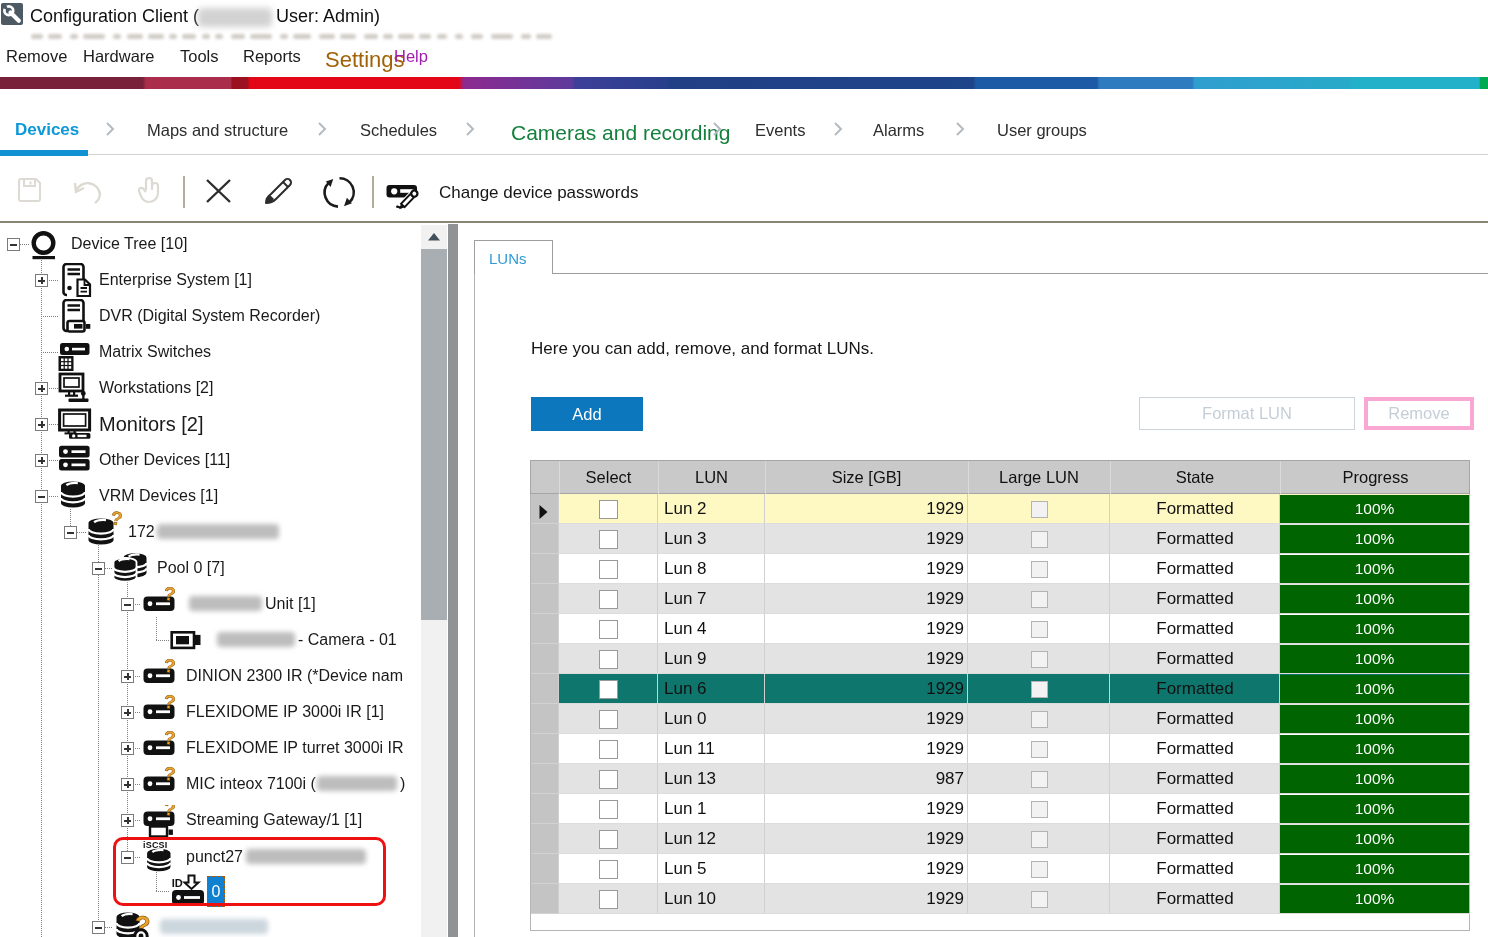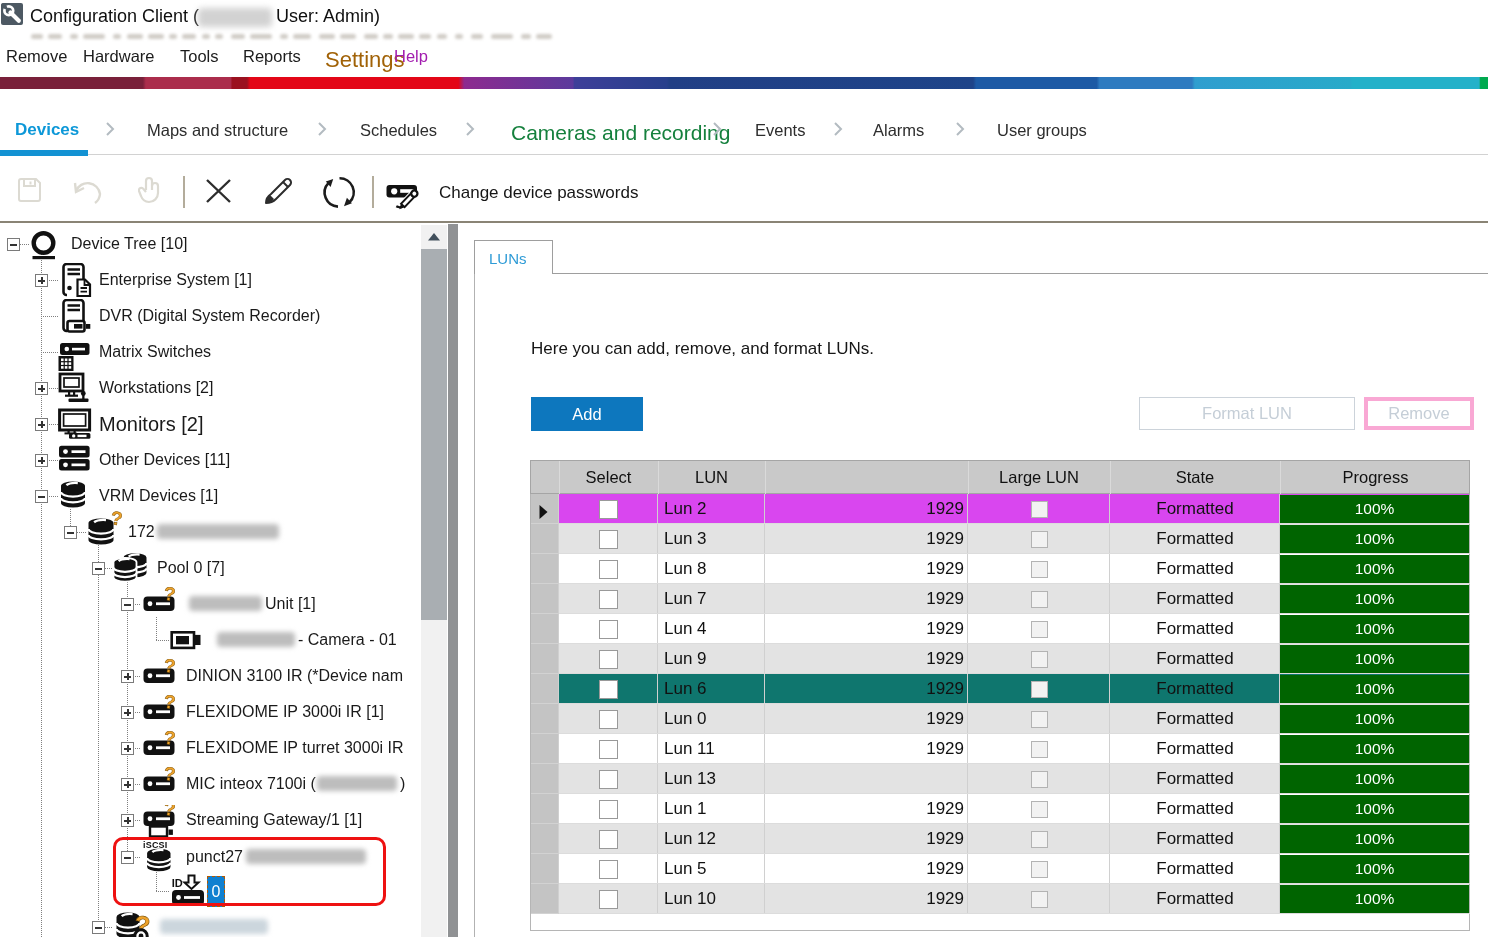--- a/index.html
+++ b/index.html
@@ -339,21 +339,21 @@
       <i></i>
       <b></b>
     </div>
     <div class="dot-h" style="left:133.3px;top:676px;width:6.699999999999989px"></div>
     <svg class="abs" style="left:140px;top:659px" width="38" height="32" viewBox="0 0 38 32">
       <rect x="3.5" y="9.5" width="31" height="14.5" rx="4" fill="#111"></rect>
  <circle cx="10.0" cy="16.75" r="2.4" fill="#fff"></circle>
  <rect x="16.0" y="15.35" width="14" height="2.8" fill="#fff"></rect>
       <text x="23" y="12.5" font-family="Liberation Sans" font-size="19" font-weight="bold" fill="#efa32b" stroke="#7c5000" stroke-width="0.5" transform="rotate(8 23 12.5)">?</text>
     </svg>
-    <div class="txt" style="left:186px;top:666px;font-size:16px;height:20px;line-height:20px">DINION 3100 IR (*Device nam</div>
+    <div class="txt" style="left:186px;top:666px;font-size:16px;height:20px;line-height:20px">DINION 2300 IR (*Device nam</div>
 <div class="tbox" style="left:121.3px;top:706px">
       <i></i>
       <b></b>
     </div>
     <div class="dot-h" style="left:133.3px;top:712px;width:6.699999999999989px"></div>
     <svg class="abs" style="left:140px;top:695px" width="38" height="32" viewBox="0 0 38 32">
       <rect x="3.5" y="9.5" width="31" height="14.5" rx="4" fill="#111"></rect>
  <circle cx="10.0" cy="16.75" r="2.4" fill="#fff"></circle>
  <rect x="16.0" y="15.35" width="14" height="2.8" fill="#fff"></rect>
       <text x="23" y="12.5" font-family="Liberation Sans" font-size="19" font-weight="bold" fill="#efa32b" stroke="#7c5000" stroke-width="0.5" transform="rotate(8 23 12.5)">?</text>
@@ -450,25 +450,26 @@
 <div class="abs" style="left:530px;top:460px;width:940px;height:471px;background:#fff;border:1px solid #b5b5b5;box-sizing:border-box"></div>
 <div class="abs" style="left:530px;top:460px;width:940px;height:34px;background:#c9c9c9;border:1px solid #a5a5a5;box-sizing:border-box">
 <div class="abs" style="left:28px;top:0;width:1px;height:34px;background:#dadada"></div>
 <div class="abs" style="left:127px;top:0;width:1px;height:34px;background:#dadada"></div>
 <div class="abs" style="left:234px;top:0;width:1px;height:34px;background:#dadada"></div>
 <div class="abs" style="left:437px;top:0;width:1px;height:34px;background:#dadada"></div>
 <div class="abs" style="left:579px;top:0;width:1px;height:34px;background:#dadada"></div>
 <div class="abs" style="left:749px;top:0;width:1px;height:34px;background:#dadada"></div>
 <div class="cell" style="left:28px;width:99px">Select</div>
 <div class="cell" style="left:127px;width:107px">LUN</div>
+<div class="cell" style="left:234px;width:203px">Size [GB]</div>
 <div class="cell" style="left:437px;width:142px">Large LUN</div>
 <div class="cell" style="left:579px;width:170px">State</div>
 <div class="cell" style="left:749px;width:191px">Progress</div>
 </div>
-<div class="abs" style="left:531px;top:494px;width:938px;height:30px;background:#d946ef">
+<div class="abs" style="left:531px;top:494px;width:938px;height:30px;background:#fef9c3">
 <div class="abs" style="left:0;top:0;width:27px;height:30px;background:#c4c4c4;border-bottom:1px solid #d2d2d2;box-sizing:border-box"></div>
 <svg class="abs" style="left:8px;top:11px" width="9" height="14" viewBox="0 0 9 14">
         <path d="M0.5 0 L8.5 7 L0.5 14 z" fill="#111"></path>
       </svg>
 <div class="abs" style="left:27px;top:0;width:1px;height:30px;background:#d0d0d0"></div>
 <div class="abs" style="left:126px;top:0;width:1px;height:30px;background:#d0d0d0"></div>
 <div class="abs" style="left:233px;top:0;width:1px;height:30px;background:#d0d0d0"></div>
 <div class="abs" style="left:436px;top:0;width:1px;height:30px;background:#d0d0d0"></div>
 <div class="abs" style="left:578px;top:0;width:1px;height:30px;background:#d0d0d0"></div>
 <div class="abs" style="left:748px;top:0;width:1px;height:30px;background:#d0d0d0"></div>
@@ -650,20 +651,21 @@
 <div class="abs" style="left:126px;top:0;width:1px;height:30px;background:#d0d0d0"></div>
 <div class="abs" style="left:233px;top:0;width:1px;height:30px;background:#d0d0d0"></div>
 <div class="abs" style="left:436px;top:0;width:1px;height:30px;background:#d0d0d0"></div>
 <div class="abs" style="left:578px;top:0;width:1px;height:30px;background:#d0d0d0"></div>
 <div class="abs" style="left:748px;top:0;width:1px;height:30px;background:#d0d0d0"></div>
 <div class="abs" style="left:28px;top:29px;width:911px;height:1px;background:#dcdcdc"></div>
 <div class="cell" style="left:28px;width:99px">
         <span class="chk"></span>
       </div>
 <div class="cell" style="left:133px;width:101px;justify-content:flex-start;font-size:17px">Lun 13</div>
+<div class="cell" style="left:234px;width:199px;justify-content:flex-end;font-size:17px">987</div>
 <div class="cell" style="left:437px;width:142px">
         <span class="chk2"></span>
       </div>
 <div class="cell" style="left:579px;width:170px;font-size:17px">Formatted</div>
 <div class="cell" style="left:749px;width:189px;background:#006400;color:#fff;top:1px;height:28px;font-size:15.5px">100%</div>
 </div>
 <div class="abs" style="left:531px;top:794px;width:938px;height:30px;background:#ffffff">
 <div class="abs" style="left:0;top:0;width:27px;height:30px;background:#c4c4c4;border-bottom:1px solid #d2d2d2;box-sizing:border-box"></div>
 <div class="abs" style="left:27px;top:0;width:1px;height:30px;background:#d0d0d0"></div>
 <div class="abs" style="left:126px;top:0;width:1px;height:30px;background:#d0d0d0"></div>

